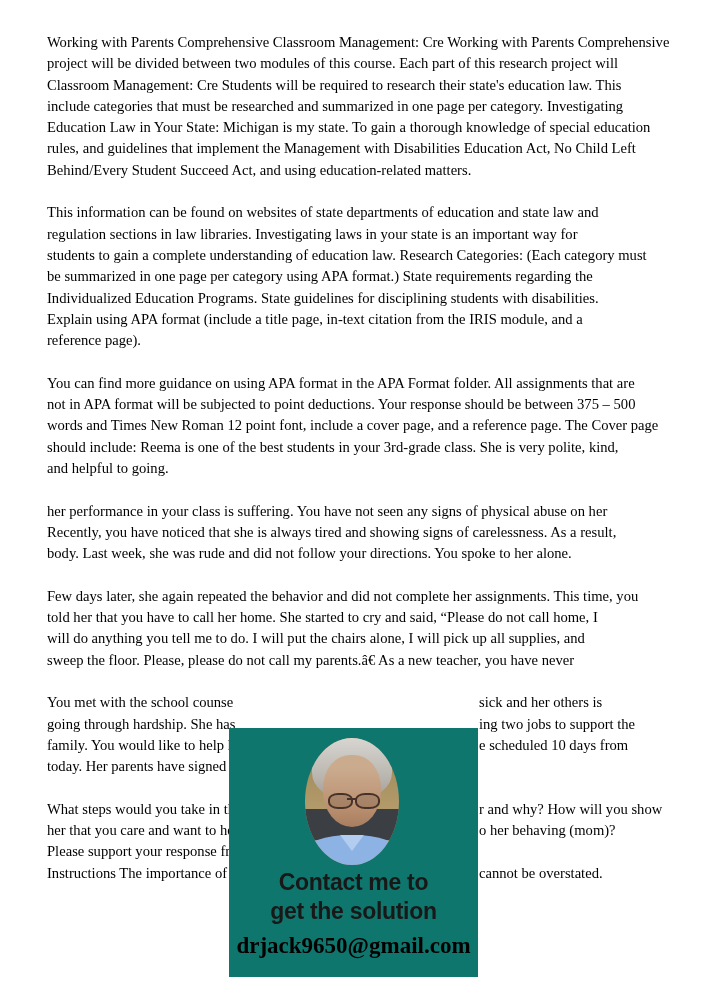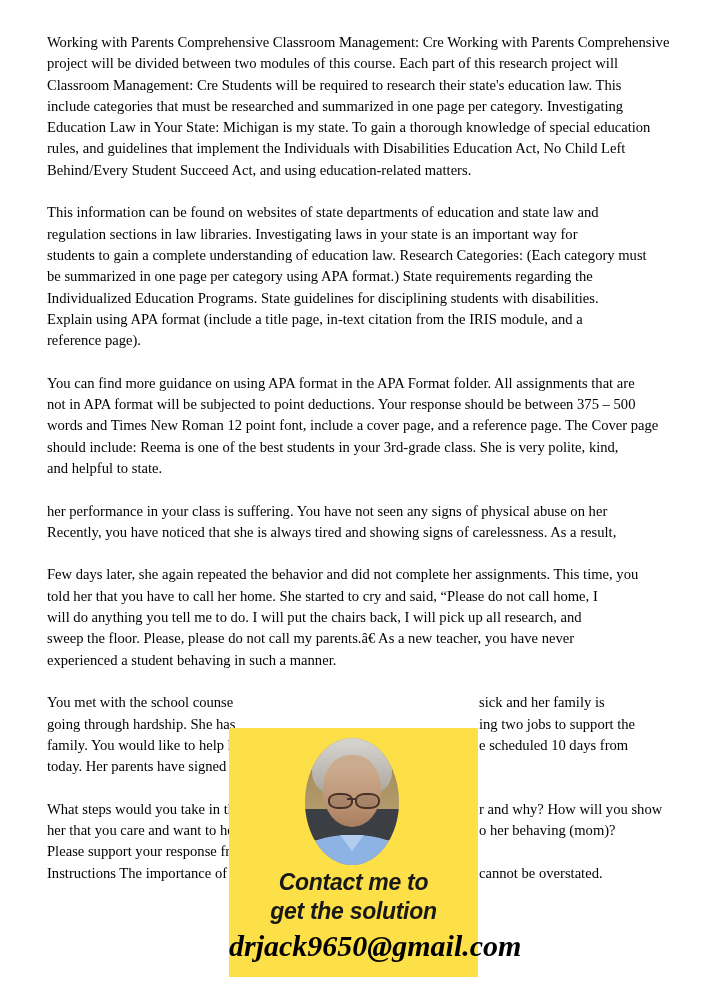--- a/index.html
+++ b/index.html
@@ -54,79 +54,79 @@
   .promo-text {
     position:absolute; top:140px; left:0; width:100%;
     text-align:center;
     font-family:"Liberation Sans", sans-serif; font-weight:800;
     font-size:23px; line-height:29px; letter-spacing:-0.3px;
   }
   .promo-email {
     position:absolute; top:203px; left:0; width:100%;
     text-align:center;
     font-family:"Liberation Serif", serif; font-weight:bold;
-    font-size:30px; line-height:30px; color:#000;
+    font-size:23px; line-height:30px; color:#000;
   }
 </style>
 </head>
 <body>
 
 <div class="page" style="background: rgb(255, 255, 255);">
   <div class="content" id="content">
       <div class="para">
         <div class="line">Working with Parents Comprehensive Classroom Management: Cre Working with Parents Comprehensive</div>
         <div class="line">project will be divided between two modules of this course. Each part of this research project will</div>
         <div class="line">Classroom Management: Cre Students will be required to research their state's education law. This</div>
         <div class="line">include categories that must be researched and summarized in one page per category. Investigating</div>
         <div class="line">Education Law in Your State: Michigan is my state. To gain a thorough knowledge of special education</div>
-        <div class="line">rules, and guidelines that implement the Individuals with Disabilities Education Act, No Child Left</div>
+        <div class="line">rules, and guidelines that implement the Management with Disabilities Education Act, No Child Left</div>
         <div class="line">Behind/Every Student Succeed Act, and using education-related matters.</div>
       </div>
       <div class="para">
         <div class="line">This information can be found on websites of state departments of education and state law and</div>
         <div class="line">regulation sections in law libraries. Investigating laws in your state is an important way for</div>
         <div class="line">students to gain a complete understanding of education law. Research Categories: (Each category must</div>
         <div class="line">be summarized in one page per category using APA format.) State requirements regarding the</div>
         <div class="line">Individualized Education Programs. State guidelines for disciplining students with disabilities.</div>
         <div class="line">Explain using APA format (include a title page, in-text citation from the IRIS module, and a</div>
         <div class="line">reference page).</div>
       </div>
       <div class="para">
         <div class="line">You can find more guidance on using APA format in the APA Format folder. All assignments that are</div>
         <div class="line">not in APA format will be subjected to point deductions. Your response should be between 375 – 500</div>
         <div class="line">words and Times New Roman 12 point font, include a cover page, and a reference page. The Cover page</div>
         <div class="line">should include: Reema is one of the best students in your 3rd-grade class. She is very polite, kind,</div>
-        <div class="line">and helpful to state.</div>
+        <div class="line">and helpful to going.</div>
       </div>
       <div class="para">
         <div class="line">her performance in your class is suffering. You have not seen any signs of physical abuse on her</div>
         <div class="line">Recently, you have noticed that she is always tired and showing signs of carelessness. As a result,</div>
+        <div class="line">body. Last week, she was rude and did not follow your directions. You spoke to her alone.</div>
       </div>
       <div class="para">
         <div class="line">Few days later, she again repeated the behavior and did not complete her assignments. This time, you</div>
         <div class="line">told her that you have to call her home. She started to cry and said, “Please do not call home, I</div>
-        <div class="line">will do anything you tell me to do. I will put the chairs back, I will pick up all research, and</div>
+        <div class="line">will do anything you tell me to do. I will put the chairs alone, I will pick up all supplies, and</div>
         <div class="line">sweep the floor. Please, please do not call my parents.â€ As a new teacher, you have never</div>
-        <div class="line">experienced a student behaving in such a manner.</div>
       </div>
       <div class="para">
-        <div class="line"><span class="frag-left">You met with the school counse</span><span class="frag-right">sick and her family is</span></div>
+        <div class="line"><span class="frag-left">You met with the school counse</span><span class="frag-right">sick and her others is</span></div>
         <div class="line"><span class="frag-left">going through hardship. She has</span><span class="frag-right">ing two jobs to support the</span></div>
         <div class="line"><span class="frag-left">family. You would like to help h</span><span class="frag-right">e scheduled 10 days from</span></div>
         <div class="line"><span class="frag-left">today. Her parents have signed u</span><span class="frag-right"></span></div>
       </div>
       <div class="para">
         <div class="line"><span class="frag-left">What steps would you take in th</span><span class="frag-right">r and why? How will you show</span></div>
         <div class="line"><span class="frag-left">her that you care and want to he</span><span class="frag-right">o her behaving (mom)?</span></div>
         <div class="line"><span class="frag-left">Please support your response fro</span></div>
         <div class="line"><span class="frag-left">Instructions The importance of p</span><span class="frag-right">cannot be overstated.</span></div>
       </div>
     </div>
 
-  <div class="promo" style="background: #fde047; font-style: italic;">
+  <div class="promo" style="background: #0f766e;">
     <div class="photo">
       <div class="band"></div>
       <div class="hair"></div>
       <div class="face"></div>
       <div class="lens l"></div>
       <div class="lens r"></div>
       <div class="bridge"></div>
       <div class="shirt"></div>
       <div class="collar"></div>
     </div>

